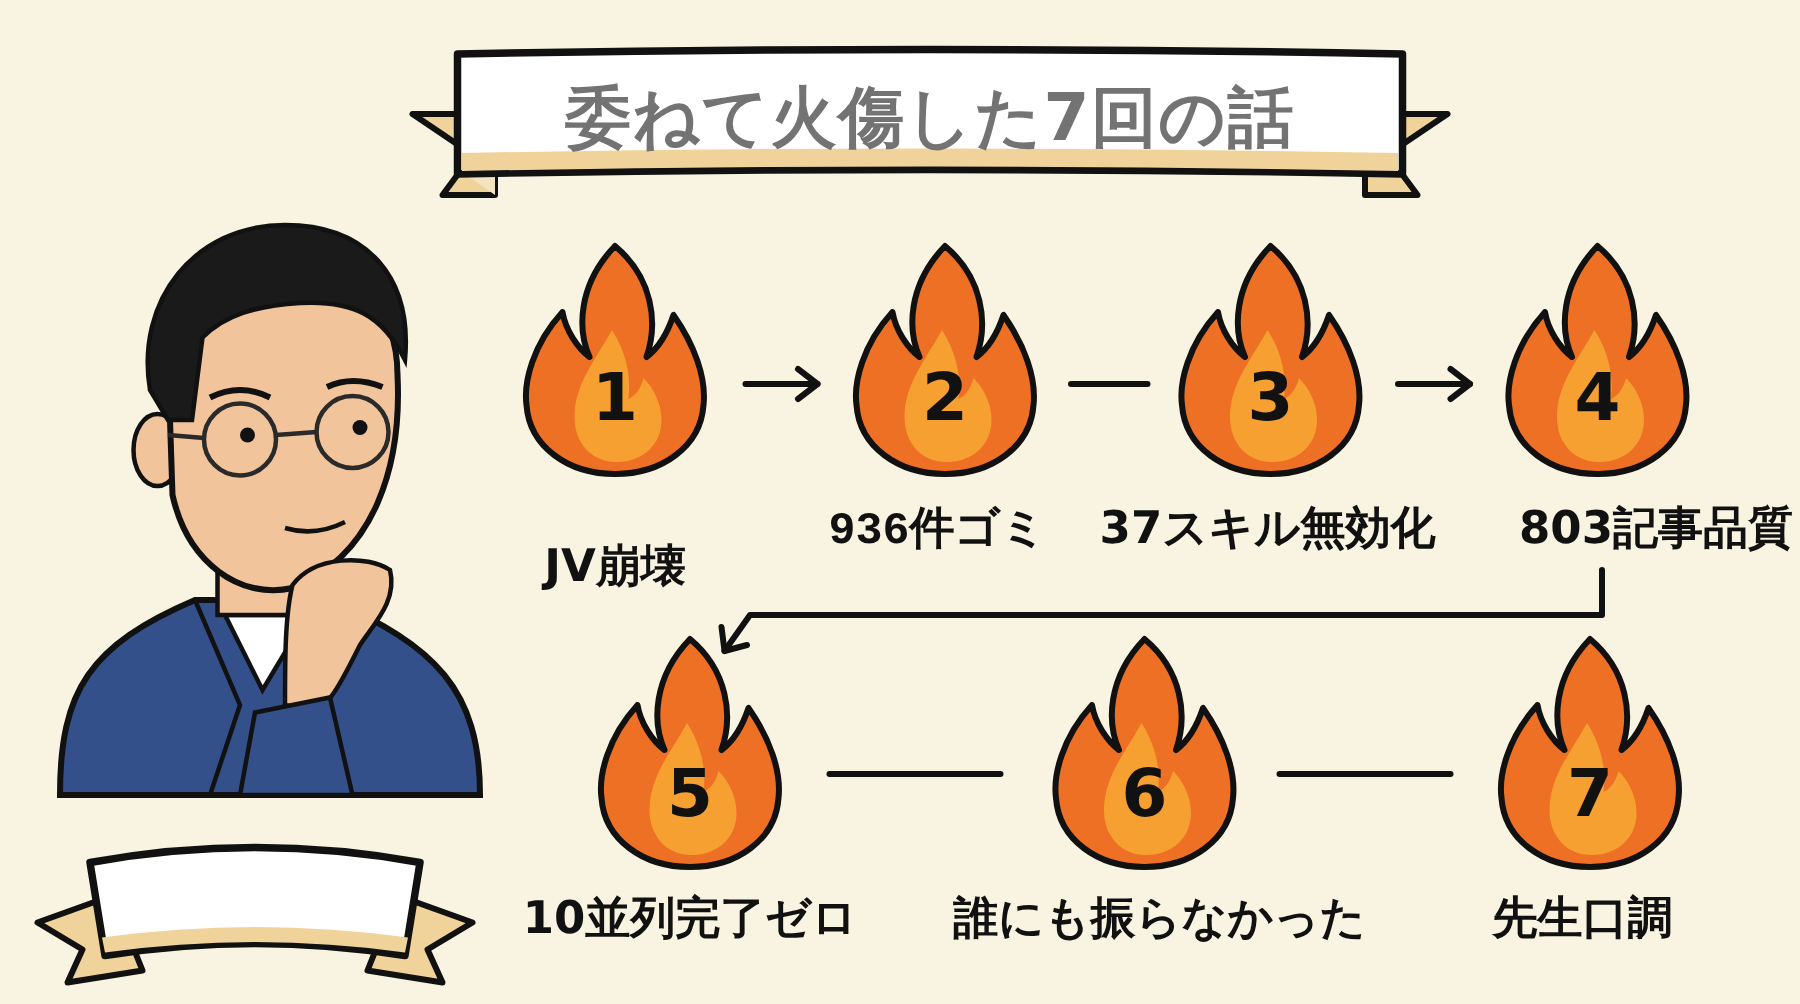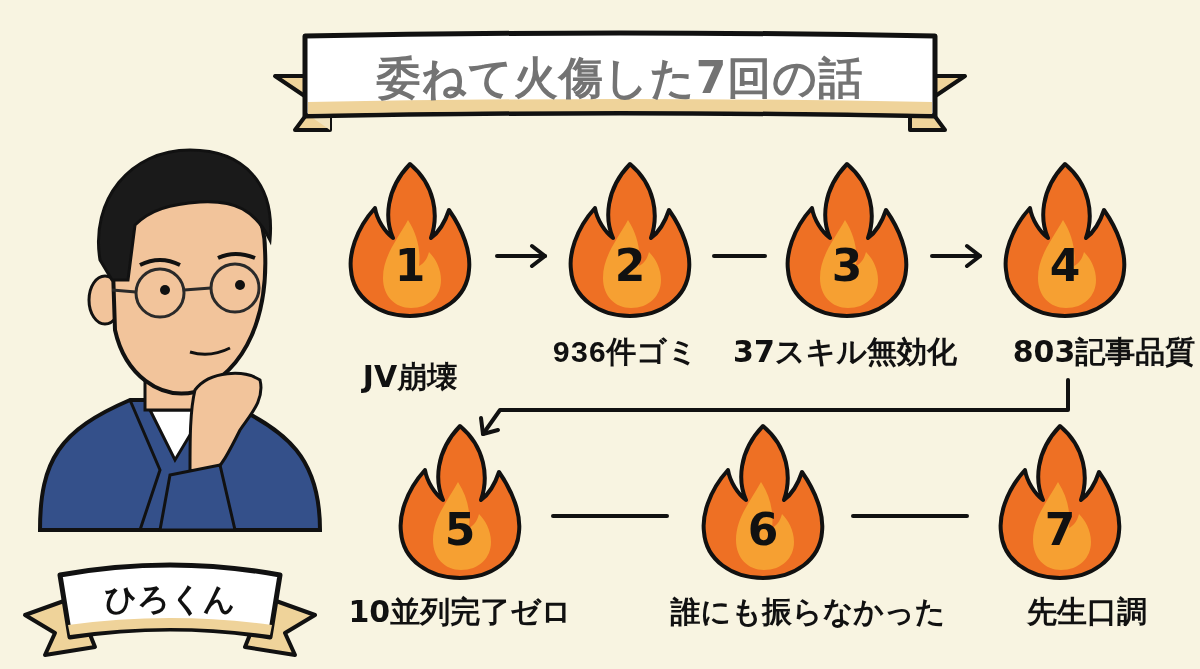--- a/index.html
+++ b/index.html
@@ -102,21 +102,20 @@
   </svg>
 </div>
 
 <div id="name-banner" class="abs">
   <svg width="300" height="110" viewBox="0 0 300 110">
     <path d="M5 60 L55 42 L75 92 L25 100 L35 78 Z" fill="#efd39a" stroke="#111" stroke-width="4" stroke-linejoin="round"></path>
     <path d="M295 60 L245 42 L225 92 L275 100 L265 78 Z" fill="#efd39a" stroke="#111" stroke-width="4" stroke-linejoin="round"></path>
     <path d="M40 20 Q150 0 260 20 L250 82 Q150 66 50 82 Z" fill="#ffffff" stroke="#111" stroke-width="5" stroke-linejoin="round"></path>
     <path d="M48 70 Q150 56 252 70 L250 80 Q150 66 50 80 Z" fill="#efd39a"></path>
   </svg>
-  <div id="name-text">ひろくん</div>
 </div>
 
 <div class="node" style="left:335px; top:160px;">
   <svg width="130" height="160">
       <use href="#flame"></use>
     </svg>
   <div class="num" style="top:80px;">1</div>
 </div>
 <div class="node-label" style="left:410px; top:344px;margin-top:13px;">JV崩壊</div>
 
@@ -151,29 +150,29 @@
   <div class="num" style="top:82px;">5</div>
 </div>
 <div class="node-label" style="left:460px; top:592px;">10並列完了ゼロ</div>
 
 <div class="node" style="left:688px; top:422px;">
   <svg width="130" height="160">
       <use href="#flame"></use>
     </svg>
   <div class="num" style="top:82px;">6</div>
 </div>
-<div class="node-label" style="left:773px; top:592px;margin-left:35px;">誰にも振らなかった</div>
+<div class="node-label" style="left:773px; top:592px;">誰にも振らなかった</div>
 
 <div class="node" style="left:985px; top:422px;">
   <svg width="130" height="160">
       <use href="#flame"></use>
     </svg>
   <div class="num" style="top:82px;">7</div>
 </div>
-<div class="node-label" style="left:1055px; top:592px;margin-left:32px;">先生口調</div>
+<div class="node-label" style="left:1055px; top:592px;">先生口調</div>
 
 <svg class="connector" style="left:0; top:0;" width="1200" height="669">
   <g stroke="#111" stroke-width="4" fill="none" stroke-linecap="round" stroke-linejoin="round">
 
     <g>
       <line x1="497" y1="256" x2="545" y2="256"></line>
       <polyline points="532,246 545,256 532,266"></polyline>
     </g>
 
     <line x1="714" y1="256" x2="765" y2="256"></line>

